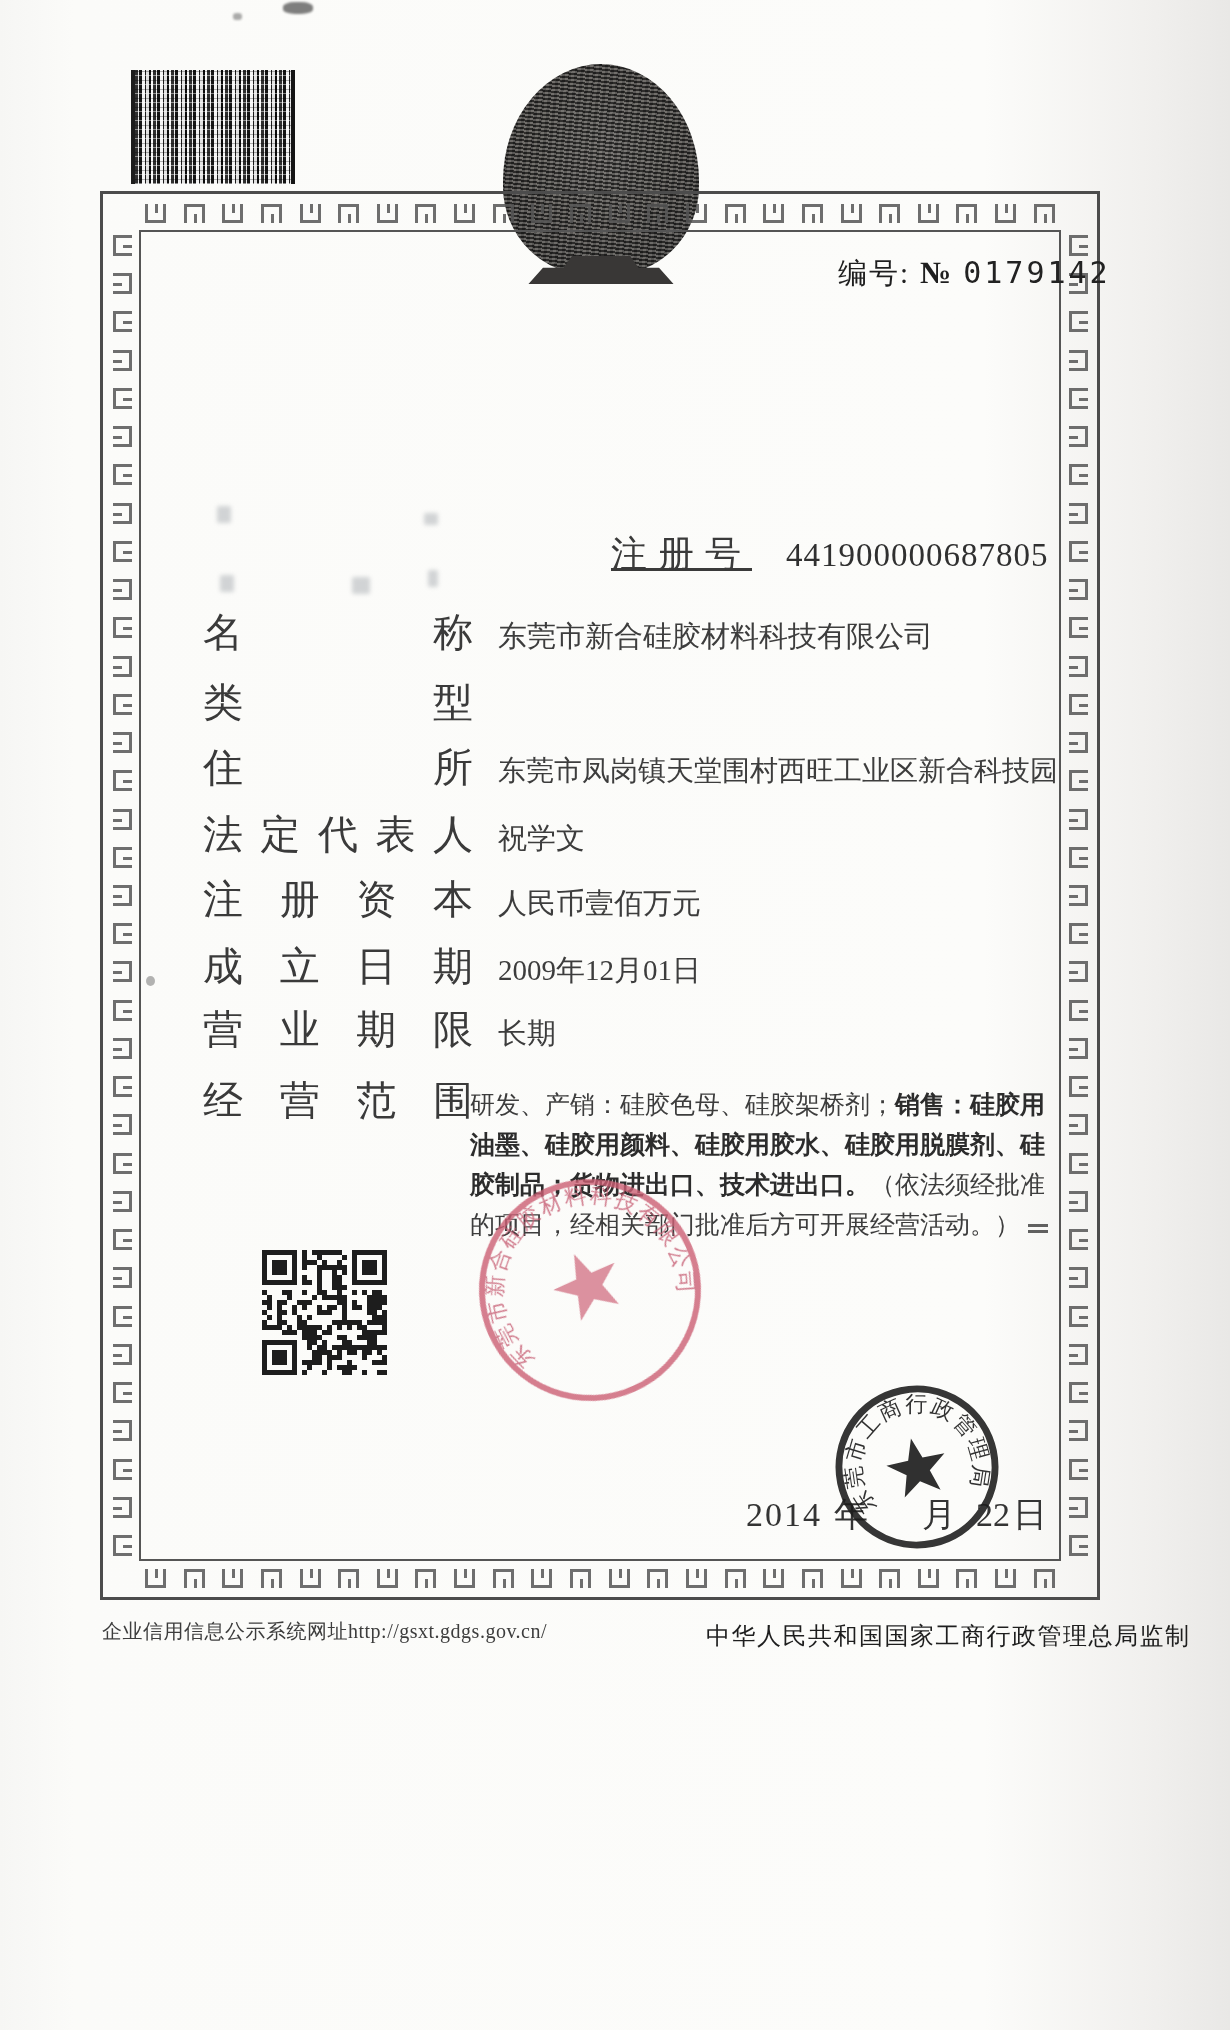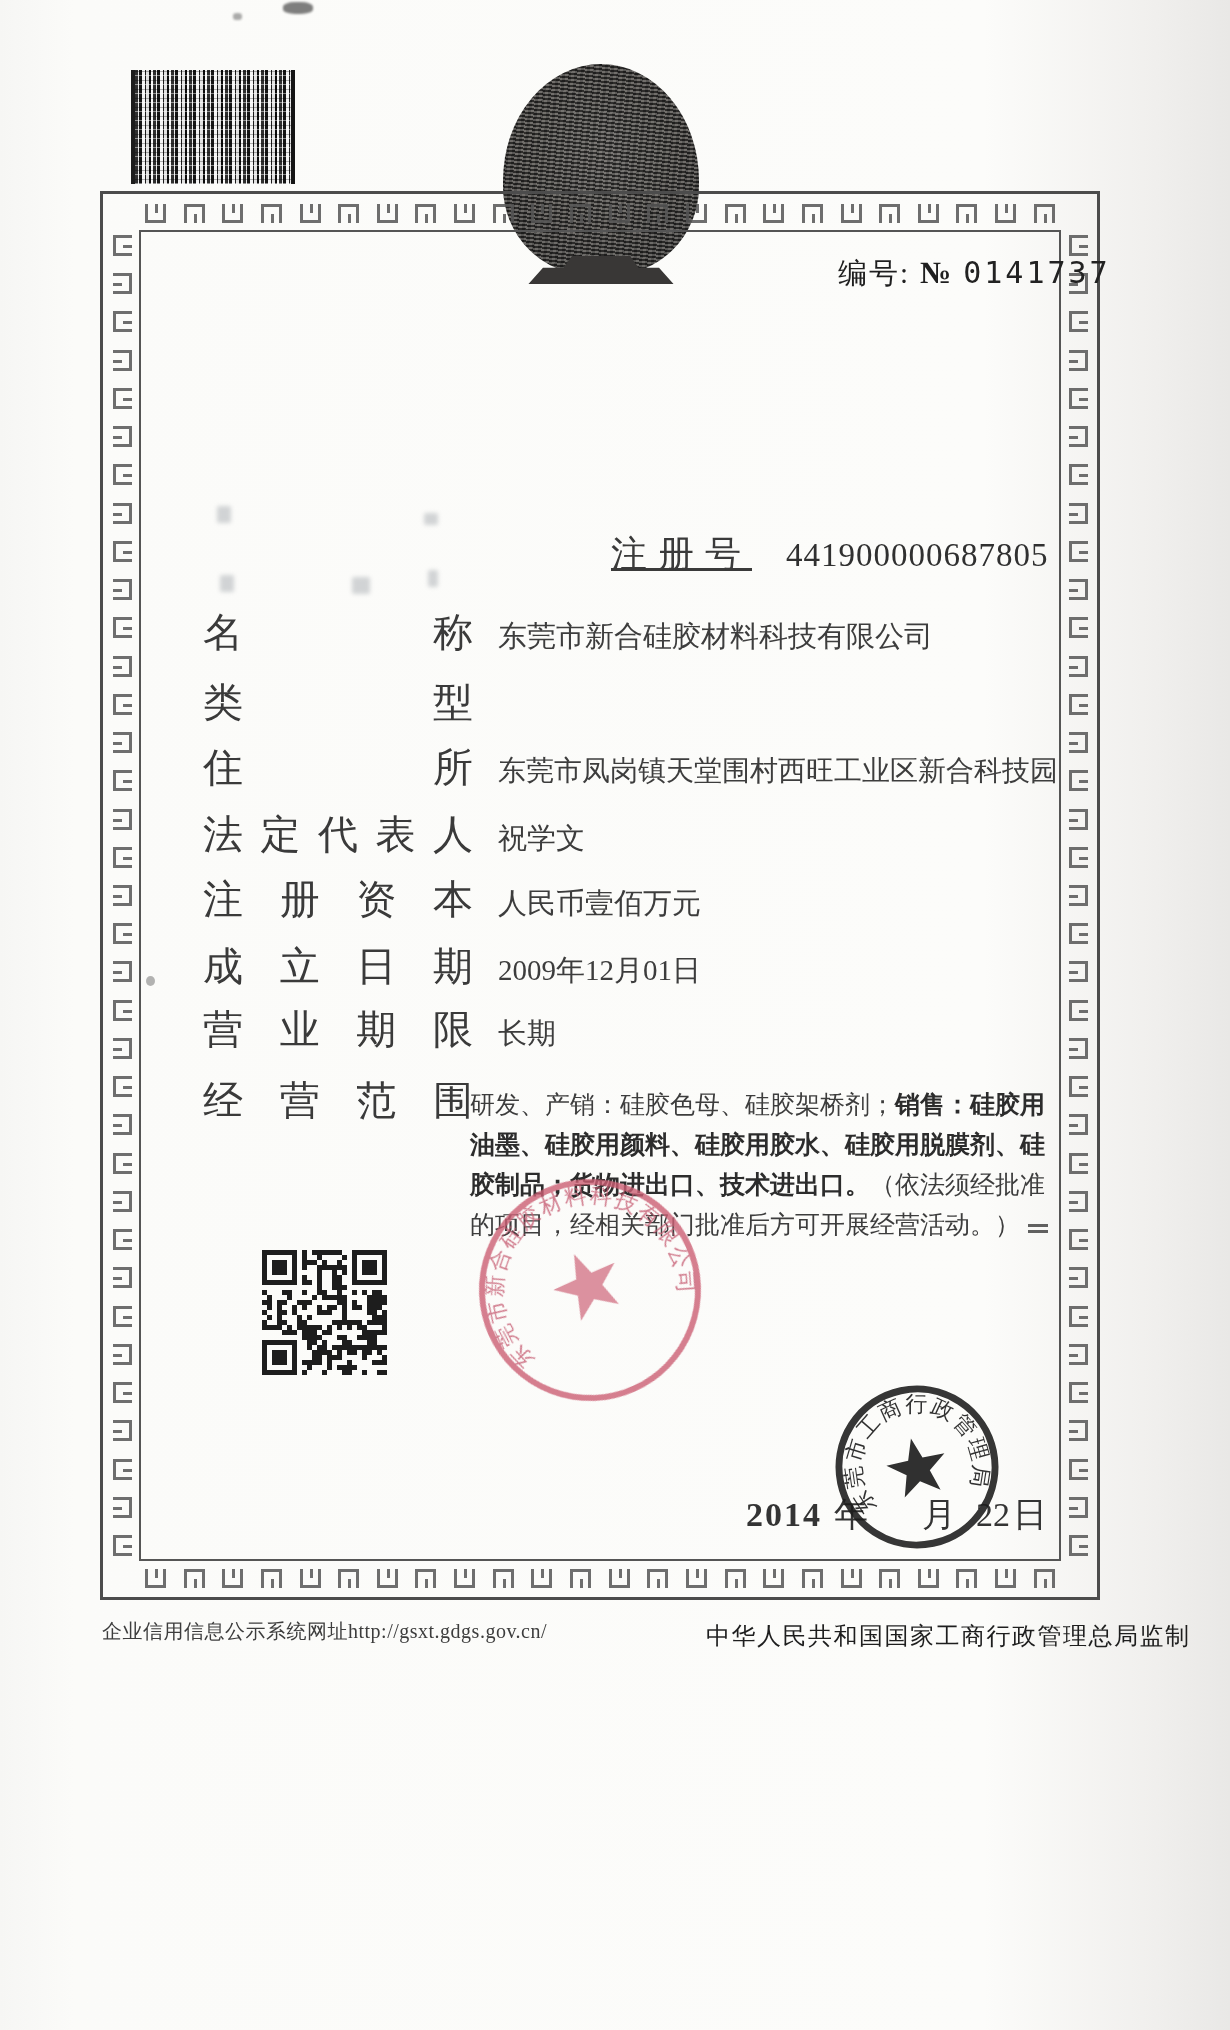--- a/index.html
+++ b/index.html
@@ -82,21 +82,21 @@
   .scope-wrap{margin-left:-3px;}
   
   .qr{position:absolute;left:262px;top:1250px;width:125px;height:125px;filter:blur(.2px);}
   
   .seal{position:absolute;}
   .seal-red{left:465px;top:1165px;transform:rotate(-24deg);opacity:.8;filter:blur(.3px);}
   .seal-black{left:822px;top:1372px;transform:rotate(-12deg);opacity:.88;}
   
   .issuer{position:absolute;left:606px;top:1424px;font-size:40px;letter-spacing:14px;color:#2f2f2f;}
   .dateline{position:absolute;left:746px;top:1492px;display:flex;align-items:baseline;font-size:34px;color:#343434;}
-  .dateline .y{letter-spacing:2px;font-weight:bold;}
+  .dateline .y{letter-spacing:2px;}
   .dateline .ys{margin-left:12px;}
   .dateline .ms{margin-left:54px;}
   .dateline .d{margin-left:20px;}
   .dateline .ds{margin-left:3px;}
   
   .footer-left{position:absolute;left:102px;top:1618px;font-size:20px;color:#3d3d3d;letter-spacing:.5px;}
   .footer-right{position:absolute;left:706px;top:1614px;font-size:24px;color:#1e1e1e;letter-spacing:1.5px;margin-top:6px;}
 </style>
 </head>
 <body>
@@ -234,21 +234,21 @@
         <i class="cell alt"></i>
         <i class="cell"></i>
         <i class="cell alt"></i>
         <i class="cell"></i>
       </div>
   </div>
 
   <div class="serial">
     <span class="lab">编号:</span>
     <span class="no">№</span>
-    <span class="digits">0141737</span>
+    <span class="digits">0179142</span>
   </div>
 
 
   <div class="ghost g1"></div>
   <div class="ghost g2"></div>
   <div class="ghost g3"></div>
   <div class="ghost g4"></div>
   <div class="ghost g5"></div>
 
   <div class="regline">

